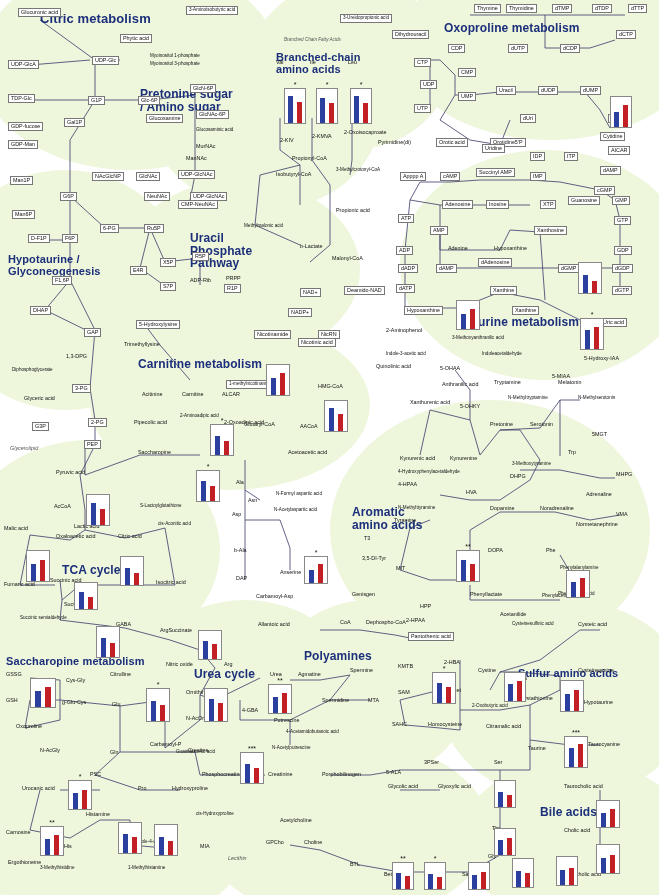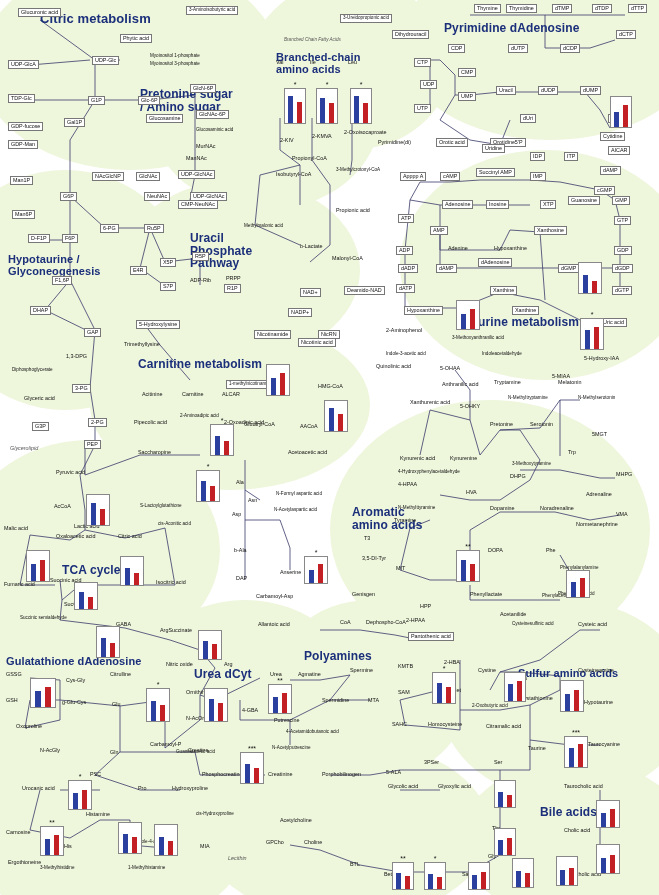--- a/index.html
+++ b/index.html
@@ -113,33 +113,33 @@
       <path d="M290 720 L260 720 L240 720 L240 700"></path>
       <path d="M330 700 L370 700"></path>
     </g>
   </svg>
   <div id="regions">
       <div class="region-title" style="left: 40px; top: 12px; font-size: 13px; white-space: pre;">Citric metabolism</div>
       <div class="region-title" style="left: 140px; top: 88px; font-size: 12px; white-space: pre;">Pretonine sugar
 / Amino sugar</div>
       <div class="region-title" style="left: 276px; top: 52px; font-size: 11px; white-space: pre;">Branched-chain
 amino acids</div>
-      <div class="region-title" style="left: 444px; top: 22px; font-size: 12px; white-space: pre;">Pyrimidine dAdenosine</div>
+      <div class="region-title" style="left: 444px; top: 22px; font-size: 12px; white-space: pre;">Oxoproline metabolism</div>
       <div class="region-title" style="left: 190px; top: 232px; font-size: 12px; white-space: pre;">Uracil
 Phosphate
 Pathway</div>
       <div class="region-title" style="left: 8px; top: 254px; font-size: 11px; white-space: pre;">Hypotaurine /
 Glyconeogenesis</div>
       <div class="region-title" style="left: 470px; top: 316px; font-size: 12px; white-space: pre;">Purine metabolism</div>
       <div class="region-title" style="left: 138px; top: 358px; font-size: 12px; white-space: pre;">Carnitine metabolism</div>
       <div class="region-title" style="left: 352px; top: 506px; font-size: 12px; white-space: pre;">Aromatic
 amino acids</div>
       <div class="region-title" style="left: 62px; top: 564px; font-size: 12px; white-space: pre;">TCA cycle</div>
-      <div class="region-title" style="left: 6px; top: 656px; font-size: 11px; white-space: pre;">Gulatathione dAdenosine</div>
-      <div class="region-title" style="left: 194px; top: 668px; font-size: 12px; white-space: pre;">Urea dCyt</div>
+      <div class="region-title" style="left: 6px; top: 656px; font-size: 11px; white-space: pre;">Saccharopine metabolism</div>
+      <div class="region-title" style="left: 194px; top: 668px; font-size: 12px; white-space: pre;">Urea cycle</div>
       <div class="region-title" style="left: 304px; top: 650px; font-size: 12px; white-space: pre;">Polyamines</div>
       <div class="region-title" style="left: 518px; top: 668px; font-size: 11px; white-space: pre;">Sulfur amino acids</div>
       <div class="region-title" style="left: 540px; top: 806px; font-size: 12px; white-space: pre;">Bile acids</div>
     </div>
   <div id="nodes">
       <div class="node boxed" style="left: 18px; top: 8px; font-size: 5.4px;">Glucuronic acid</div>
       <div class="node boxed" style="left: 120px; top: 34px; font-size: 5.4px;">Phytic acid</div>
       <div class="node boxed" style="left: 186px; top: 6px; font-size: 4.6px;">3-Aminoisobutyric acid</div>
       <div class="node boxed" style="left: 340px; top: 14px; font-size: 4.6px;">3-Ureidopropionic acid</div>
       <div class="node boxed" style="left: 474px; top: 4px; font-size: 5.4px;">Thymine</div>

